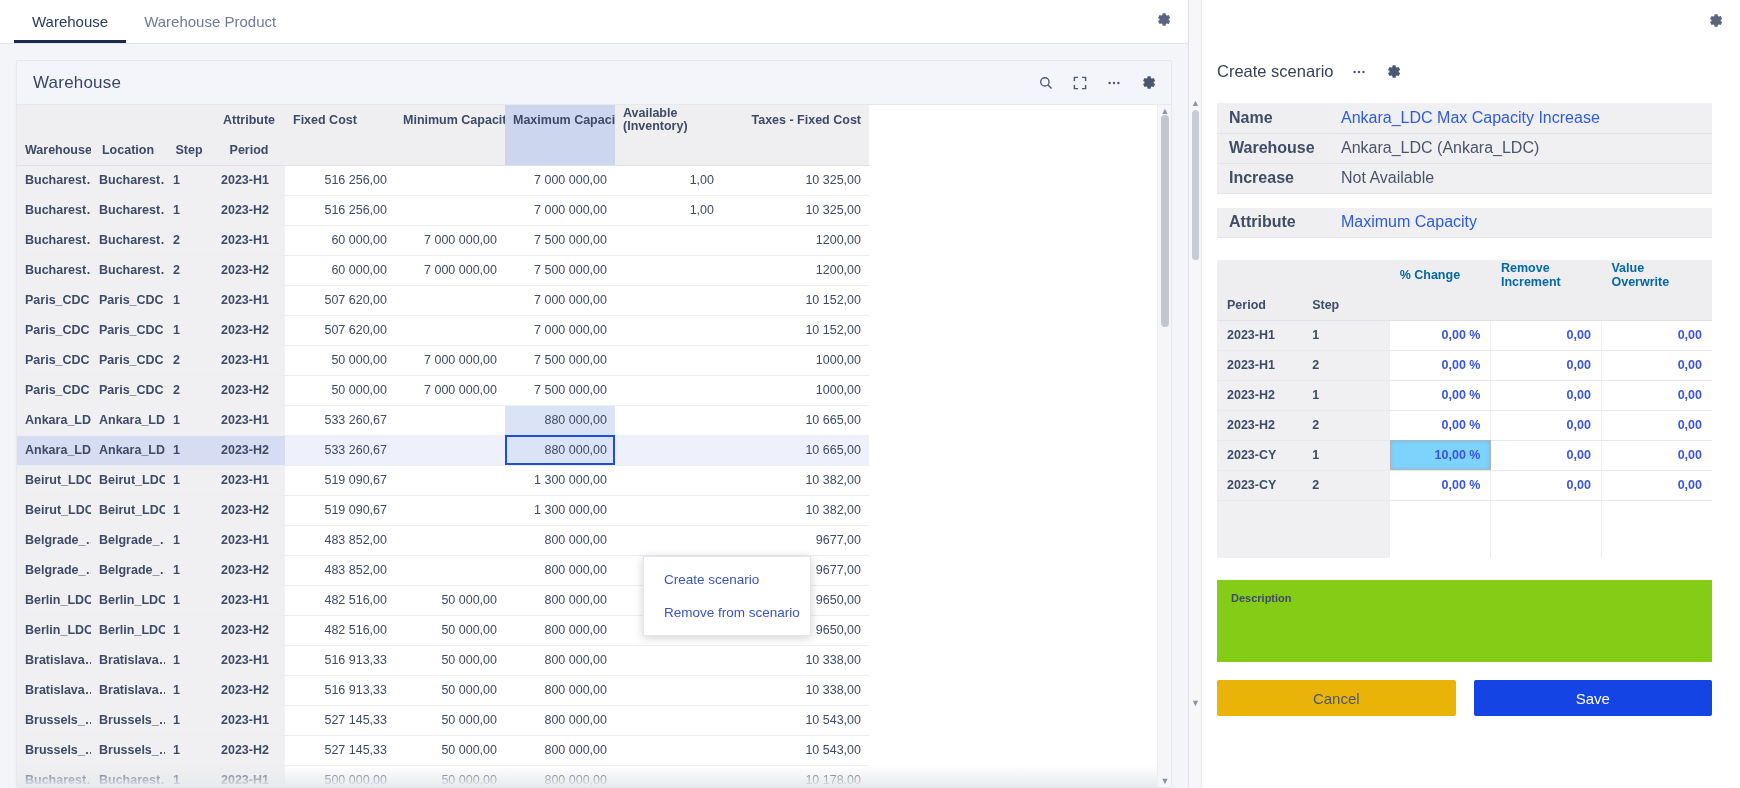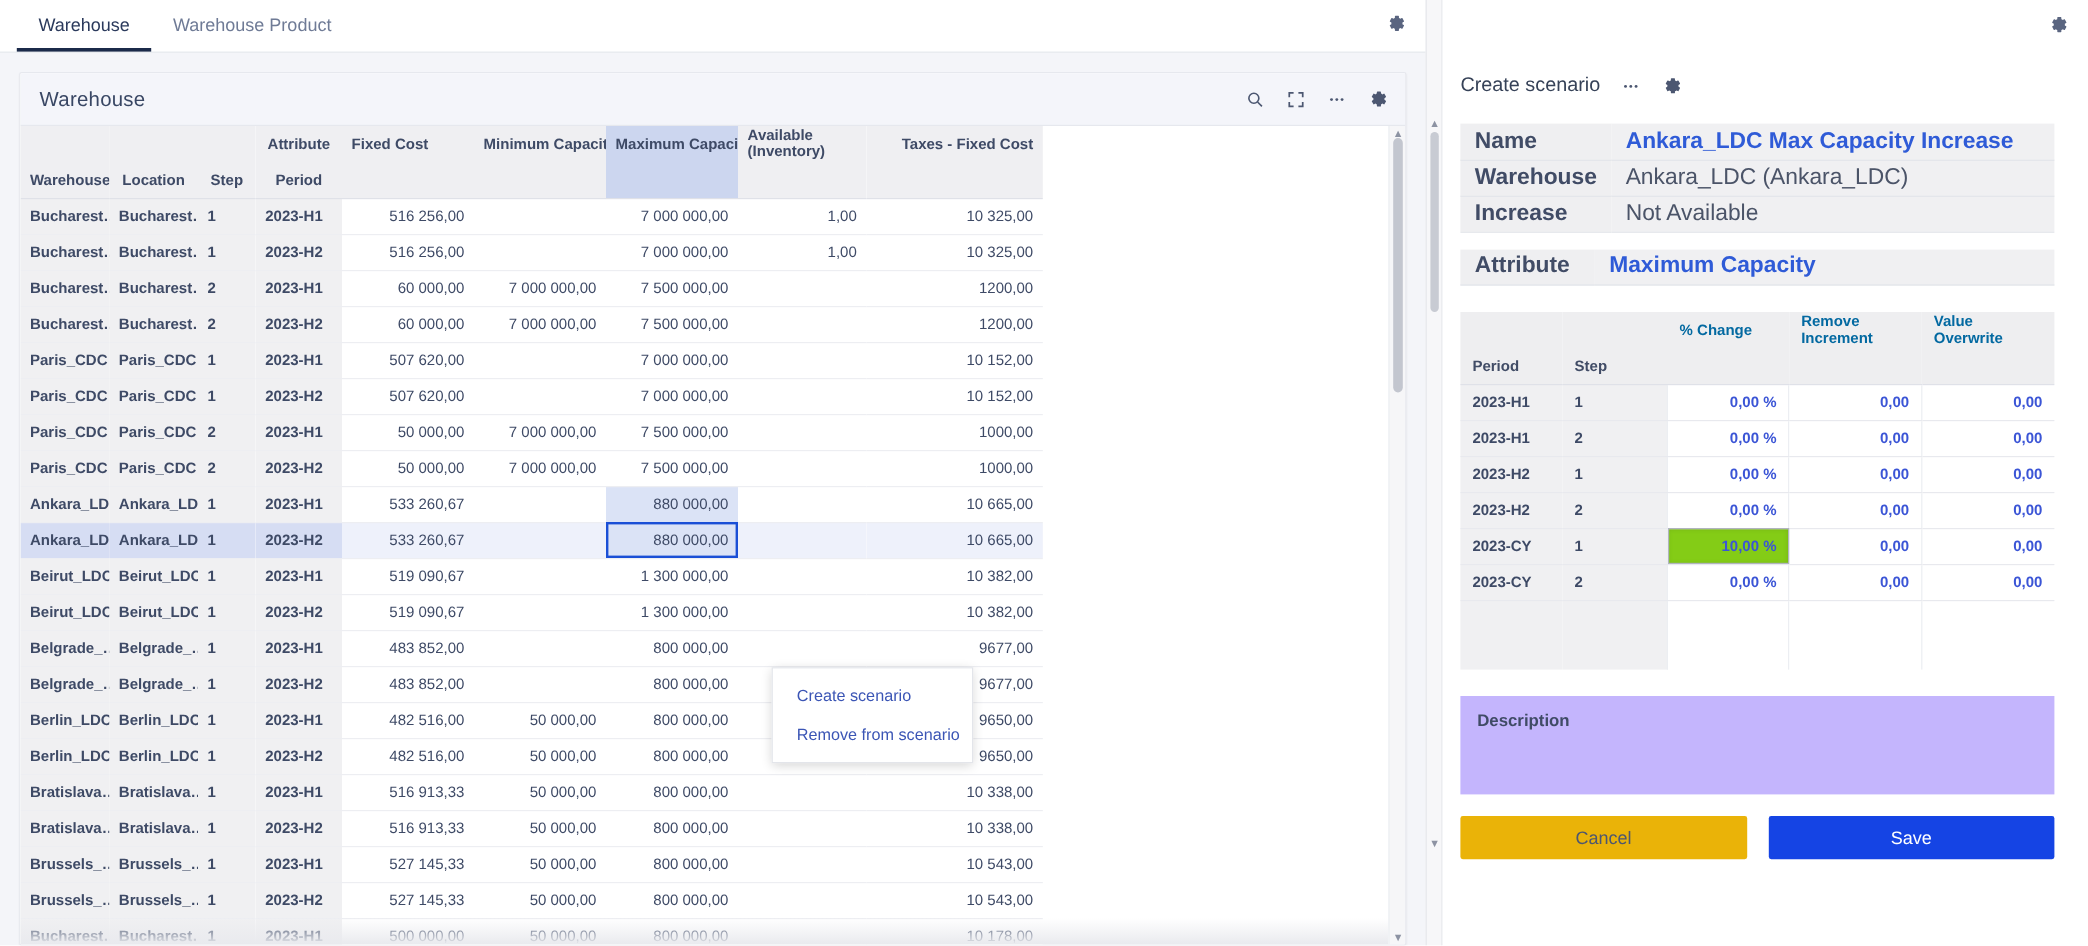--- a/index.html
+++ b/index.html
@@ -131,52 +131,52 @@
     border-left: 1px solid #dfe1e6;
   }
   .rp-gear { position: absolute; right: 16px; top: 12px; color: #5a6580; cursor: pointer; }
   .rp-body { padding: 62px 28px 0 28px; }
   .rp-title-row { display: flex; align-items: center; gap: 18px; margin-bottom: 22px; }
   .rp-title { font-size: 16.5px; color: #364258; }
   .rp-title-row .ic { color: #4c5771; cursor: pointer; display: flex; }
 
   table.kv { border-collapse: collapse; width: 100%; }
   table.kv td {
-    font-size: 19px; height: 30px; padding: 0 12px;
+    font-size: 16px; height: 30px; padding: 0 12px;
     border-bottom: 1px solid #e2e4e9; vertical-align: middle;
   }
   td.kv-k { width: 112px; background: #efeff1; font-weight: bold; color: #414c66; }
   td.kv-v { background: #f0f0f2; color: #4b5468; }
-  td.kv-v.link { color: #2f5bd7; font-weight: bold; }
+  td.kv-v.link { color: #2f5bd7; }
   .kv-gap { height: 14px; }
 
   
   table.sgrid { border-collapse: collapse; width: 100%; margin-top: 4px; table-layout: fixed; }
   table.sgrid th, table.sgrid td { font-size: 12.5px; height: 30px; padding: 0 10px; }
   .sg-h1 th { background: #eeeef0; height: 34px; vertical-align: middle;
     font-weight: bold; color: #0369a1; text-align: left; }
   .sg-h2 th { background: #eeeef0; height: 32px; vertical-align: middle;
     font-weight: bold; color: #414c66; text-align: left;
     border-bottom: 1px solid #dfe1e8; }
   .sgrid td.s-lbl { background: #f0f0f2; font-weight: bold; color: #3e4a66;
     border-bottom: 1px solid #e8e9ee; }
   .sgrid td.s-num { background: #fff; text-align: right; color: #3b55d6;
     border-bottom: 1px solid #e8e9ee; border-left: 1px solid #eceef2; font-weight: bold; }
   .sgrid td.s-num.editing {
     outline: 1px solid #b0b4bd; outline-offset: -1px;
-    box-shadow: inset 0 0 4px rgba(0,0,0,0.12); background:#84cc16;
+    box-shadow: inset 0 0 4px rgba(0,0,0,0.12); background:#7dd3fc;
   }
   .sgrid tr.filler td { height: 58px; background: #f0f0f2; border-bottom: none; }
   .sgrid tr.filler td.s-num { background: #fff; }
   .sc-period { width: 74px; } .sc-step { width: 76px; }
   .sc-pct { width: 88px; } .sc-inc { width: 96px; } .sc-ovr { width: 96px; }
 
   .desc-box {
-    margin-top: 22px; background: #c4b5fd; height: 82px;
-    padding: 12px 14px; font-size: 14px; font-weight: bold; color: #404b66;
+    margin-top: 22px; background: #84cc16; height: 82px;
+    padding: 12px 14px; font-size: 11px; font-weight: bold; color: #404b66;
   }
   .btn-row { margin-top: 18px; display: flex; gap: 18px; }
   .btn {
     height: 36px; flex: 1 1 0; display: flex; align-items: center;
     justify-content: center; font-size: 15px; cursor: pointer;
     border: none; border-radius: 2px;
   }
   .btn-cancel { background: #eab308; color: #4c5670; }
   .btn-save { background: #1544e4; color: #fff; font-weight: normal; }
 

